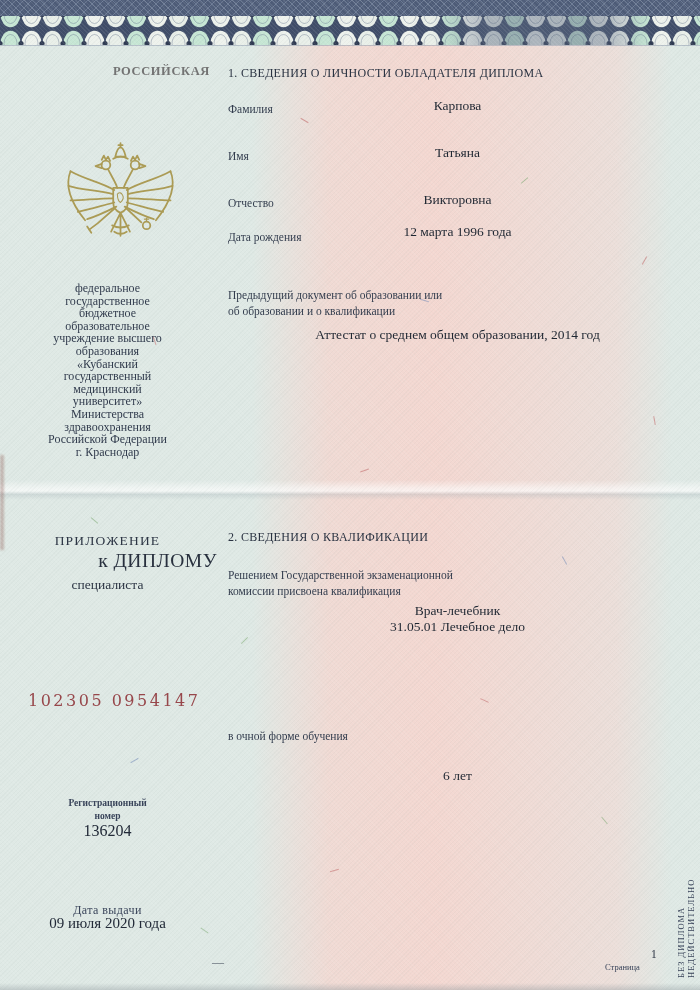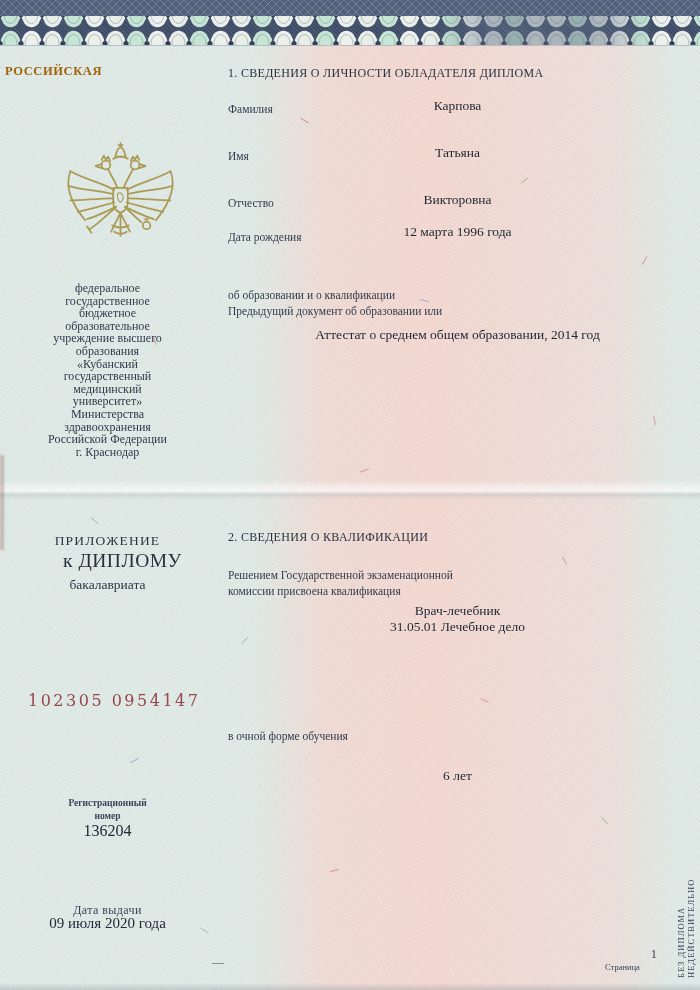--- a/index.html
+++ b/index.html
@@ -33,28 +33,28 @@
   }
   .bottom-edge{
     position:absolute;left:0;bottom:0;width:100%;height:7px;z-index:4;pointer-events:none;
     background:linear-gradient(180deg, rgba(140,150,155,0), rgba(140,150,155,.38));
   }
   .border-svg{position:absolute;top:0;left:0;z-index:2;display:block;}
 
   .abs{position:absolute;z-index:5;}
 
   
-  .country{left:5px;top:63px;width:205px;text-align:left;font-size:12.5px;
-    font-weight:bold;letter-spacing:.6px;line-height:16px;color:#a16207;}
+  .country{left:5px;top:63px;width:205px;text-align:right;font-size:12.5px;
+    font-weight:bold;letter-spacing:.6px;line-height:16px;color:#737373;}
   .emblem{left:58px;top:140px;width:125px;height:125px;}
   .institution{left:2px;top:282px;width:211px;text-align:center;font-size:12px;
     line-height:12.6px;color:#313b4d;}
   .supp-1{left:5px;top:533px;width:205px;text-align:center;font-size:13.5px;
     letter-spacing:1.2px;color:#2c3544;}
-  .supp-2{left:20px;top:550px;width:205px;text-align:center;font-size:19.5px;
+  .supp-2{left:12px;top:550px;width:205px;text-align:right;font-size:19.5px;
     letter-spacing:.5px;color:#28303e;}
   .supp-3{left:5px;top:577px;width:205px;text-align:center;font-size:13.5px;color:#2c3544;}
   .serial{left:28px;top:691px;width:175px;font-size:16px;letter-spacing:2.5px;
     font-family:"DejaVu Serif","Liberation Serif",serif;color:#97474b;}
   .reg-label{left:5px;top:797px;width:205px;text-align:center;font-size:9.5px;
     line-height:13px;color:#39445a;font-weight:bold;}
   .reg-value{left:5px;top:822px;width:205px;text-align:center;font-size:16px;color:#222a38;}
   .issue-label{left:5px;top:903px;width:205px;text-align:center;font-size:12px;
     letter-spacing:.4px;color:#39445a;}
   .issue-value{left:5px;top:915px;width:205px;text-align:center;font-size:15px;color:#222a38;}
@@ -204,21 +204,21 @@
     <div>медицинский</div>
     <div>университет»</div>
     <div>Министерства</div>
     <div>здравоохранения</div>
     <div>Российской Федерации</div>
     <div>г. Краснодар</div>
   </div>
 
   <div class="abs supp-1">ПРИЛОЖЕНИЕ</div>
   <div class="abs supp-2">к ДИПЛОМУ</div>
-  <div class="abs supp-3">бакалавриата</div>
+  <div class="abs supp-3">специалиста</div>
 
   <div class="abs serial">102305 0954147</div>
 
   <div class="abs reg-label">
     <div>Регистрационный</div>
     <div>номер</div>
   </div>
   <div class="abs reg-value">136204</div>
 
   <div class="abs issue-label">Дата выдачи</div>
@@ -232,22 +232,22 @@
   <div class="abs f-value" style="top:145px">Татьяна</div>
   <div class="abs f-label" style="top:150px">Имя</div>
 
   <div class="abs f-value" style="top:192px">Викторовна</div>
   <div class="abs f-label" style="top:197px">Отчество</div>
 
   <div class="abs f-value" style="top:224px">12 марта 1996 года</div>
   <div class="abs f-label" style="top:231px">Дата рождения</div>
 
   <div class="abs f-label lab2" style="top:288px;width:320px">
+    <div>Предыдущий документ об образовании или</div>
     <div>об образовании и о квалификации</div>
-    <div>Предыдущий документ об образовании или</div>
   </div>
   <div class="abs f-value" style="top:327px">Аттестат о среднем общем образовании, 2014 год</div>
 
   <div class="abs s-title t2">2. СВЕДЕНИЯ О КВАЛИФИКАЦИИ</div>
 
   <div class="abs f-label lab2" style="top:568px;width:330px">
     <div>Решением Государственной экзаменационной</div>
     <div>комиссии присвоена квалификация</div>
   </div>
   <div class="abs f-value v-strong" style="top:603px">Врач-лечебник</div>

